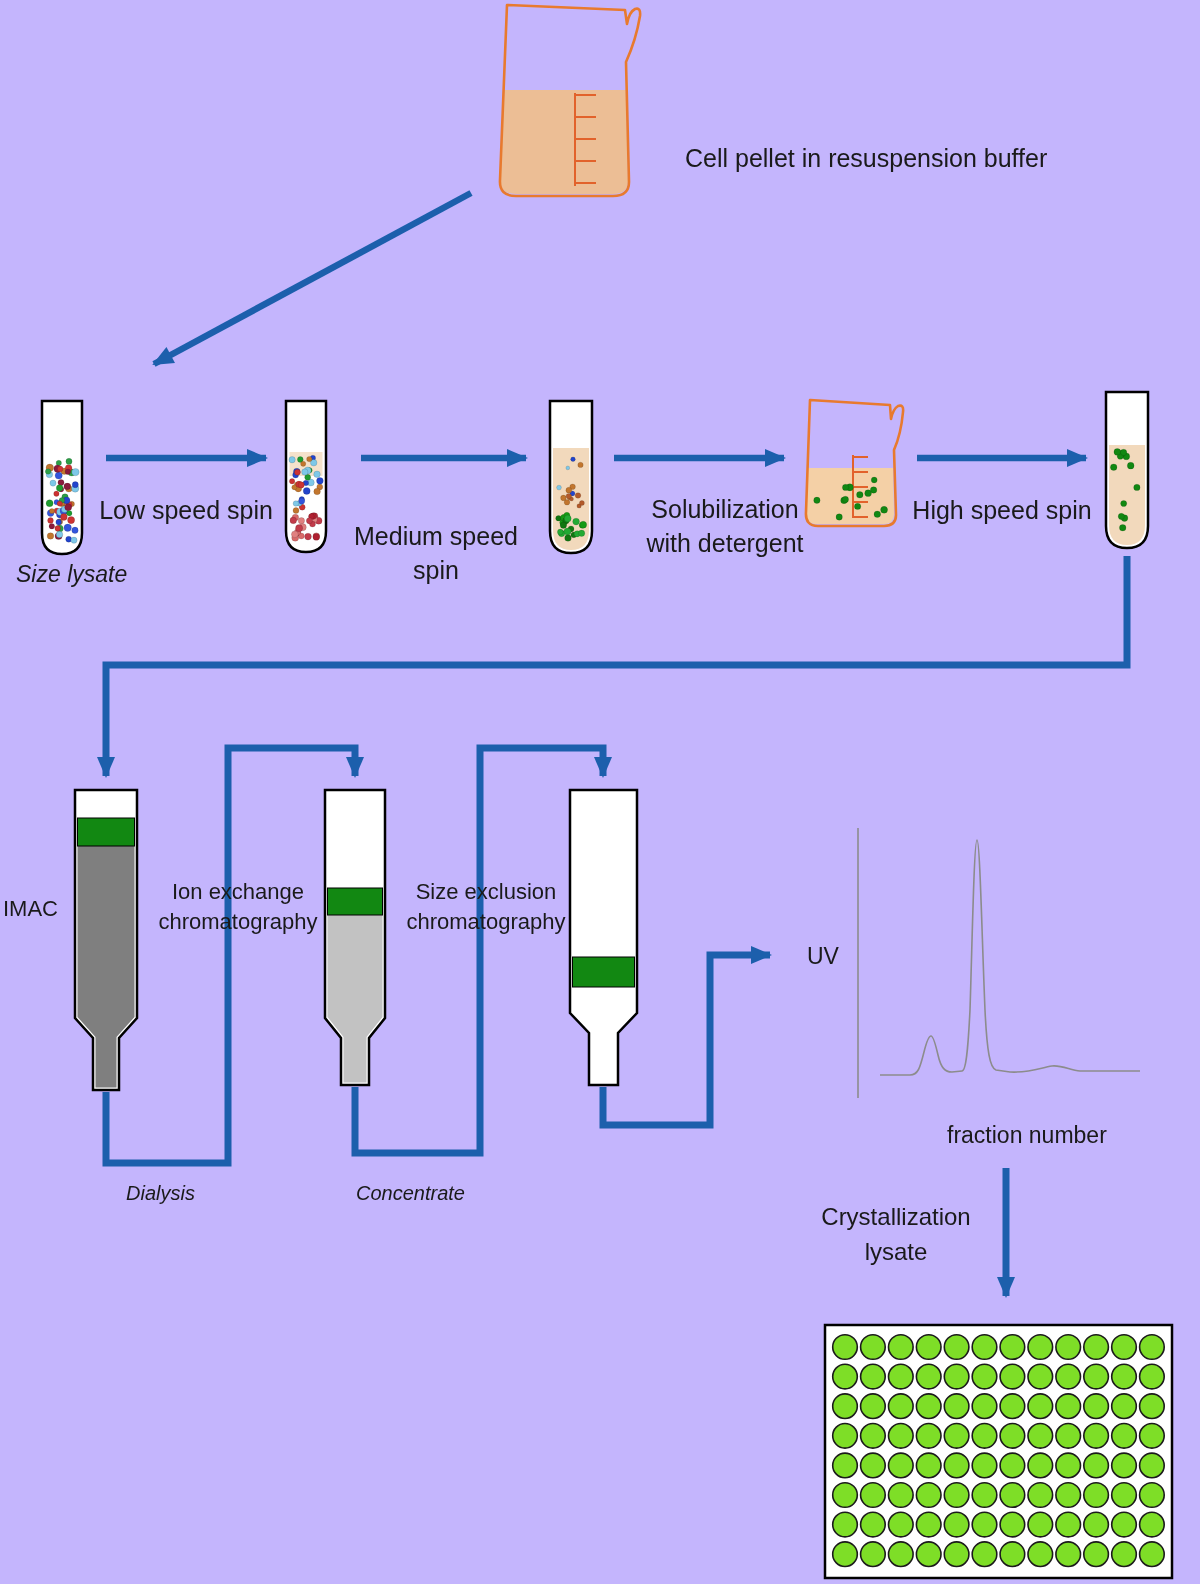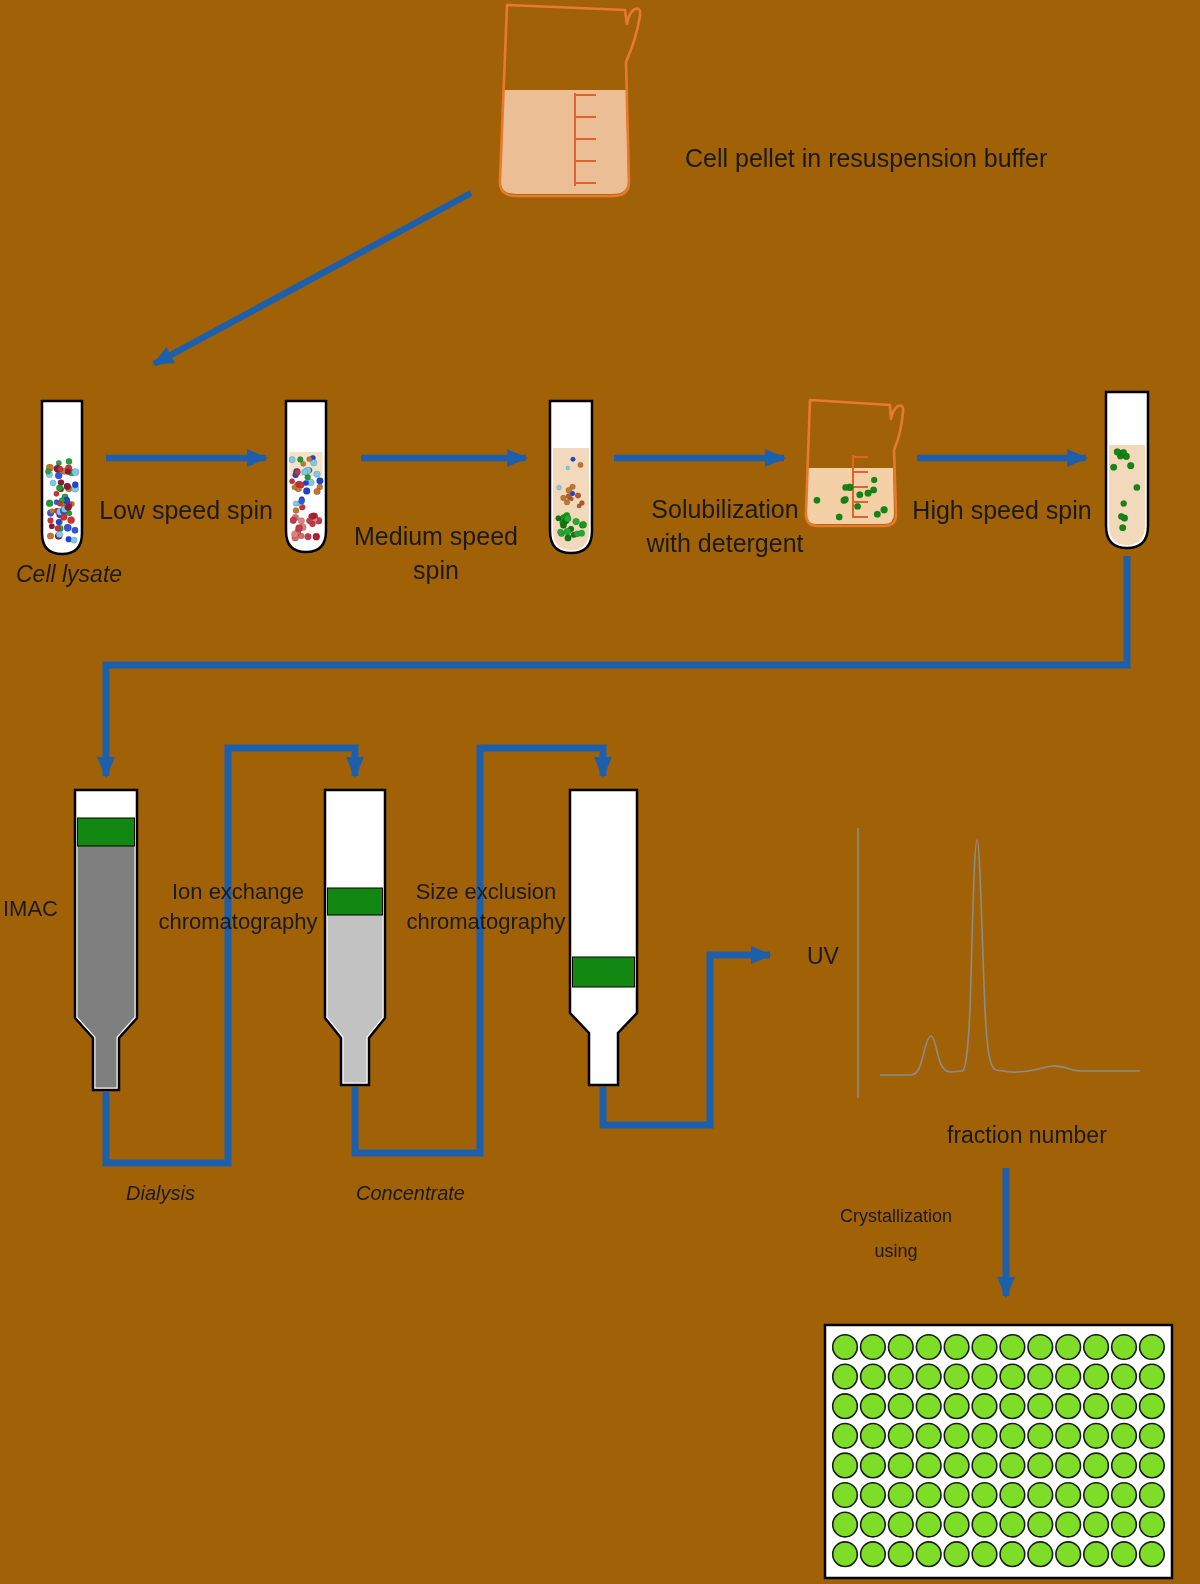--- a/index.html
+++ b/index.html
@@ -1,21 +1,21 @@
 <!DOCTYPE html>
 <html style="--arrow: #1C5FAC; --beaker_outline: #E87A2E; --beaker_grad: #E2622B; --beaker_fill: #ECBE95; --tube_fill: #F2D9BC; --green: #128812; --imac_gray: #7F7F7F; --ion_gray: #C2C2C2; --well_fill: #7EDE27; --plot_gray: #8C8C8C; --text: #1A1A1A;"><head>
 <meta charset="utf-8">
 <style>
   html,body{margin:0;padding:0;background:#fff;}
-  #stage{position:relative;width:1200px;height:1584px;background:#a16207;overflow:hidden;
+  #stage{position:relative;width:1200px;height:1584px;background:#c4b5fd;overflow:hidden;
          font-family:"Liberation Sans",sans-serif;}
   svg{position:absolute;left:0;top:0;}
   .lbl{position:absolute;color:var(--text,#1a1a1a);white-space:nowrap;}
   .lbl span{display:block;white-space:nowrap;}
-  .f26{font-size:18px;line-height:35px;}
+  .f26{font-size:24px;line-height:35px;}
   .f25{font-size:25px;line-height:34px;}
   .f23{font-size:23px;}
   .f22{font-size:22px;line-height:30px;}
   .f24{font-size:20px;}
   .ital{font-style:italic;}
   .ctr{text-align:center;}
   
   .arrow{stroke:var(--arrow);stroke-width:6.5;fill:none;}
   .arrow7{stroke-width:7;}
   .ahead{fill:var(--arrow);stroke:none;}
@@ -410,21 +410,21 @@
   <span>spin</span>
 </div>
 
 <div class="lbl f25 ctr" style="left:635px;top:492px;width:180px;">
   <span>Solubilization</span>
   <span>with detergent</span>
 </div>
 
 <div class="lbl f25 ctr" style="left:912px;top:493px;width:180px;">High speed spin</div>
 
-<div class="lbl f23 ital" style="left:16px;top:561px;">Cell lysate</div>
+<div class="lbl f23 ital" style="left:16px;top:561px;">Size lysate</div>
 
 <div class="lbl f22" style="left:3px;top:894px;">IMAC</div>
 
 <div class="lbl f22 ctr" style="left:158px;top:877px;width:160px;">
   <span>Ion exchange</span>
   <span>chromatography</span>
 </div>
 
 <div class="lbl f22 ctr" style="left:406px;top:877px;width:160px;">
   <span>Size exclusion</span>
@@ -432,16 +432,16 @@
 </div>
 
 <div class="lbl f23" style="left:807px;top:943px;">UV</div>
 <div class="lbl f23" style="left:947px;top:1122px;">fraction number</div>
 
 <div class="lbl f24 ital" style="left:126px;top:1182px;">Dialysis</div>
 <div class="lbl f24 ital" style="left:356px;top:1182px;">Concentrate</div>
 
 <div class="lbl f26 ctr" style="left:806px;top:1199px;width:180px;">
   <span>Crystallization</span>
-  <span>using</span>
+  <span>lysate</span>
 </div>
 
 </div>
 
 </body></html>

